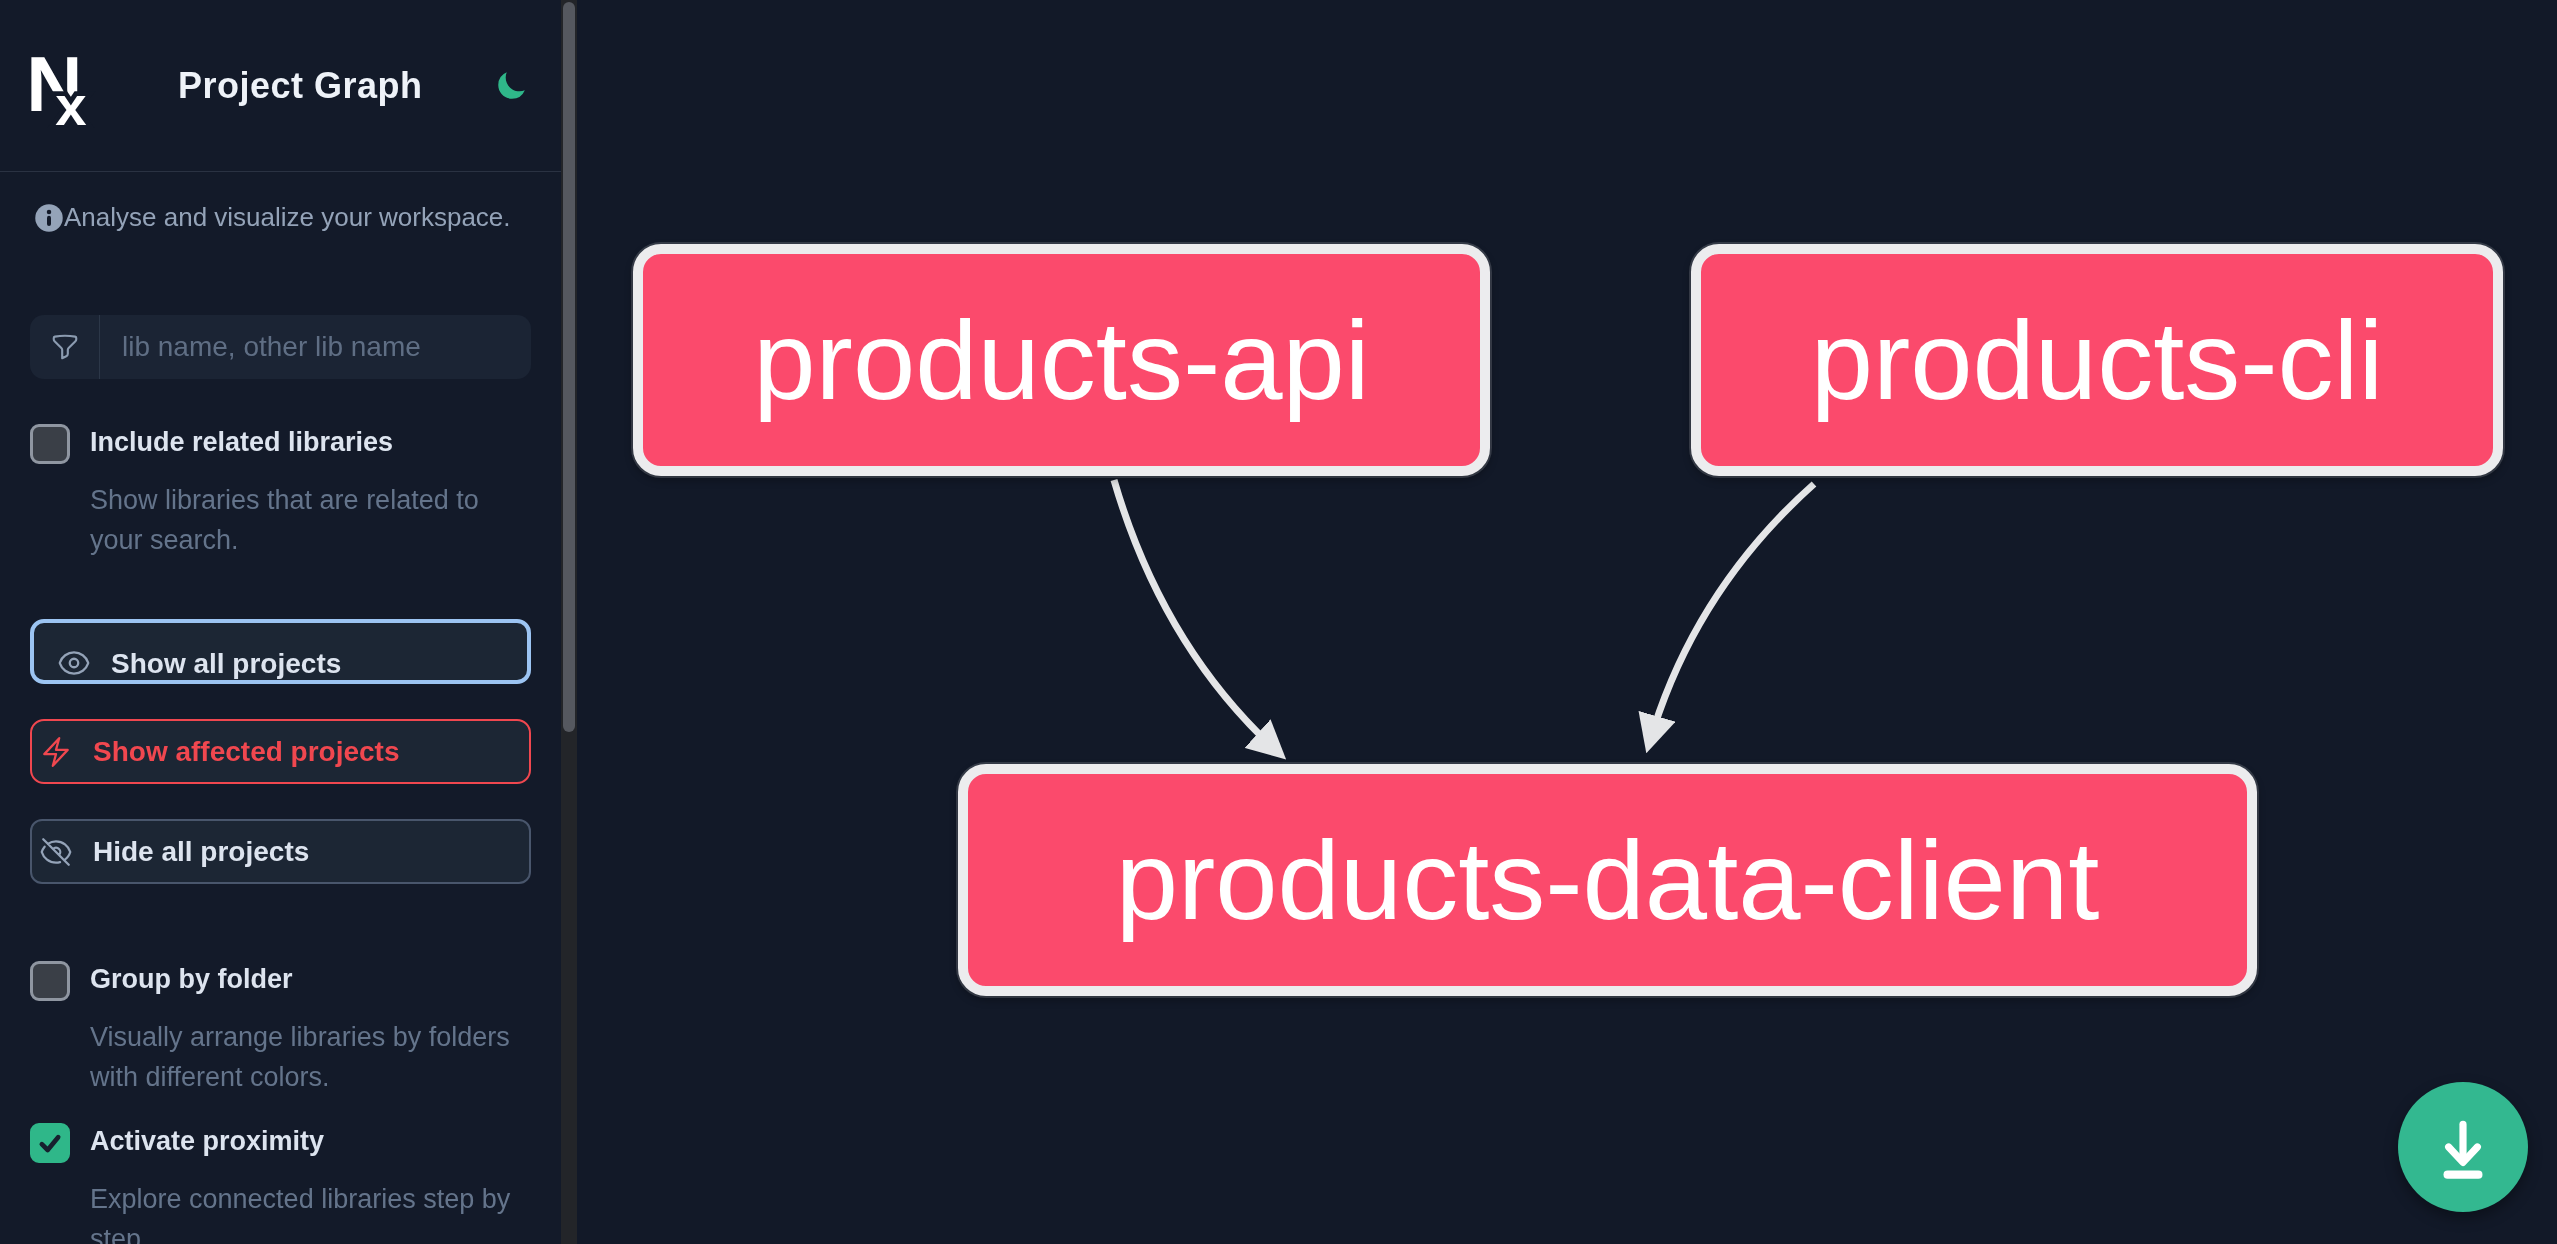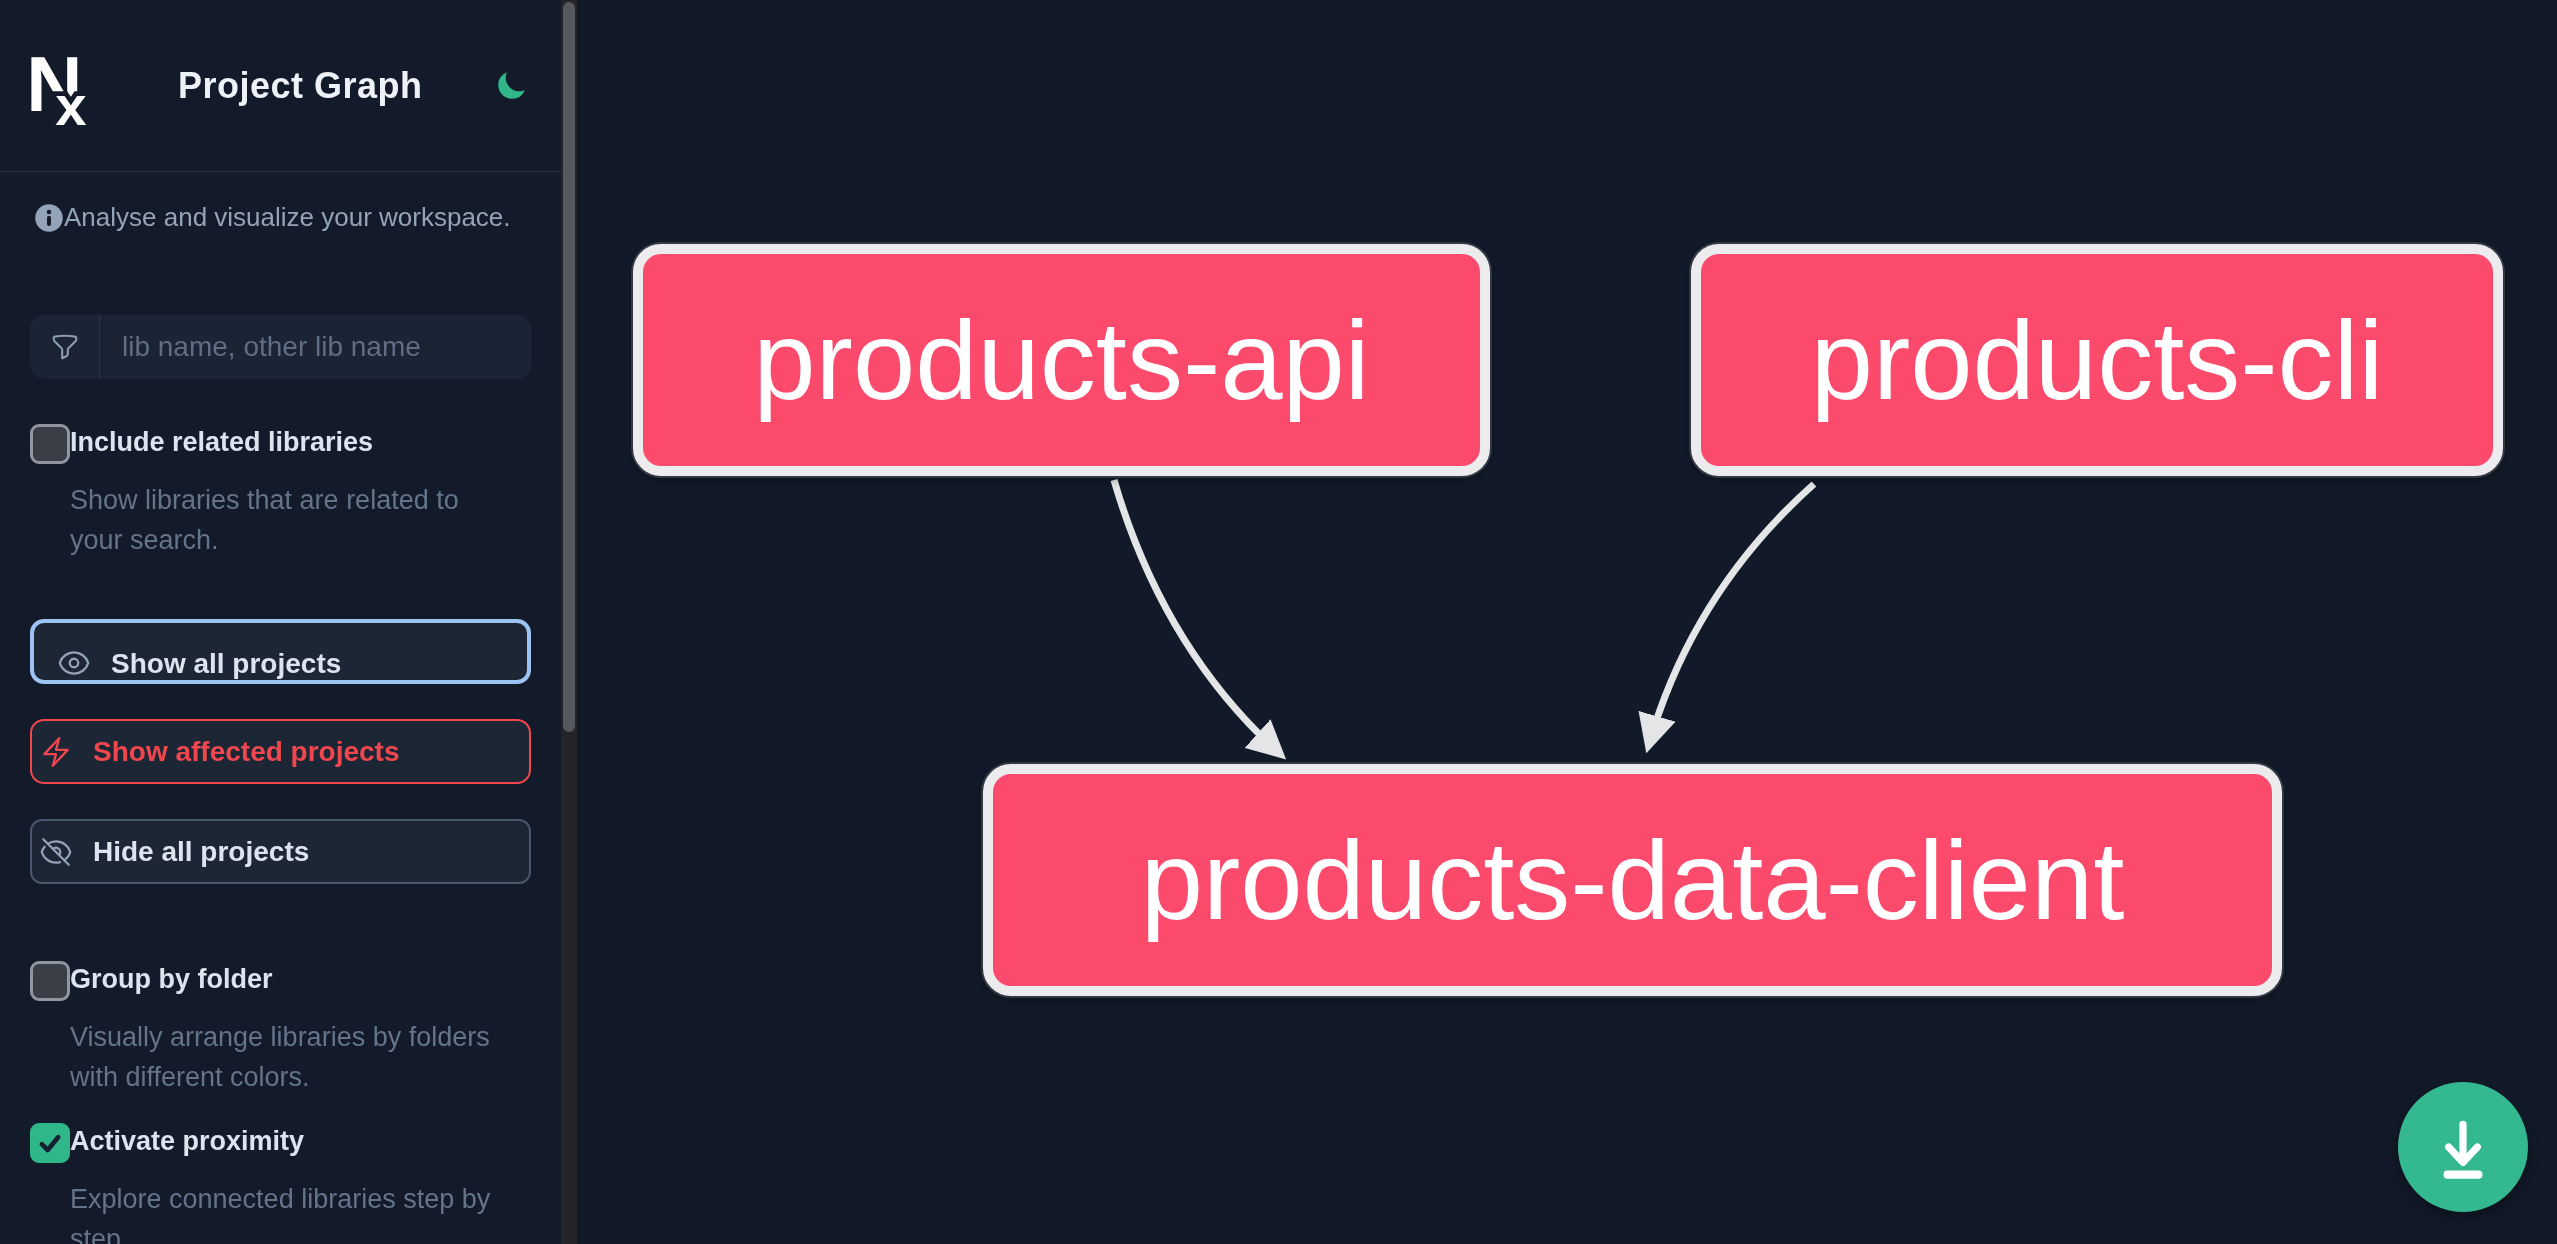--- a/index.html
+++ b/index.html
@@ -43,21 +43,21 @@
   .search-icon-cell{
     width:70px; display:flex; align-items:center; justify-content:center;
     border-right:1px solid #2c3748; flex:0 0 auto;
   }
   .search-box input{
     flex:1; background:transparent; border:none; outline:none;
     font-family:"Liberation Sans", sans-serif; font-size:28px; color:#cbd5e1;
     padding:0 22px;
   }
   .search-box input::placeholder{color:#5f6e84;}
-  .check-row{display:flex; padding:0 30px; align-items:flex-start; cursor:pointer;}
+  .check-row{display:flex; gap:20px; padding:0 30px; align-items:flex-start; cursor:pointer;}
   .check-row.r1{margin-top:43px;}
   .check-row.r2{margin-top:75px;}
   .check-row.r3{margin-top:24px;}
   .checkbox{
     width:40px; height:40px; border-radius:9px; flex:0 0 auto; margin-top:2px;
     background:#3a3f47; border:3px solid #8f96a1;
     display:flex; align-items:center; justify-content:center;
   }
   .checkbox svg{visibility:hidden;}
   .checkbox.checked{background:var(--accent-green); border-color:var(--accent-green);}
@@ -94,21 +94,21 @@
   .edge-path{stroke:var(--edge); stroke-width:7; fill:none;}
   .graph-node{
     position:absolute; display:flex; align-items:center; justify-content:center;
     background:var(--node-fill); border:10px solid var(--node-border);
     border-radius:28px; color:#ffffff; font-size:112px; font-weight:400;
     cursor:pointer; box-shadow:0 0 0 2px rgba(160,165,172,.25), 0 4px 8px rgba(0,0,0,.3);
     white-space:nowrap;
   }
   .node-api{left:633px; top:244px; width:857px; height:232px;}
   .node-cli{left:1691px; top:244px; width:812px; height:232px;}
-  .node-data{left:983px; top:764px; width:1299px; height:232px;}
+  .node-data{left:958px; top:764px; width:1299px; height:232px;}
   .download-btn{
     position:absolute; left:2398px; top:1082px; width:130px; height:130px;
     border-radius:50%; background:#33b890; border:none; cursor:pointer;
     display:flex; align-items:center; justify-content:center;
     box-shadow:0 6px 14px rgba(0,0,0,.35);
   }
 </style>
 </head>
 <body>
 

